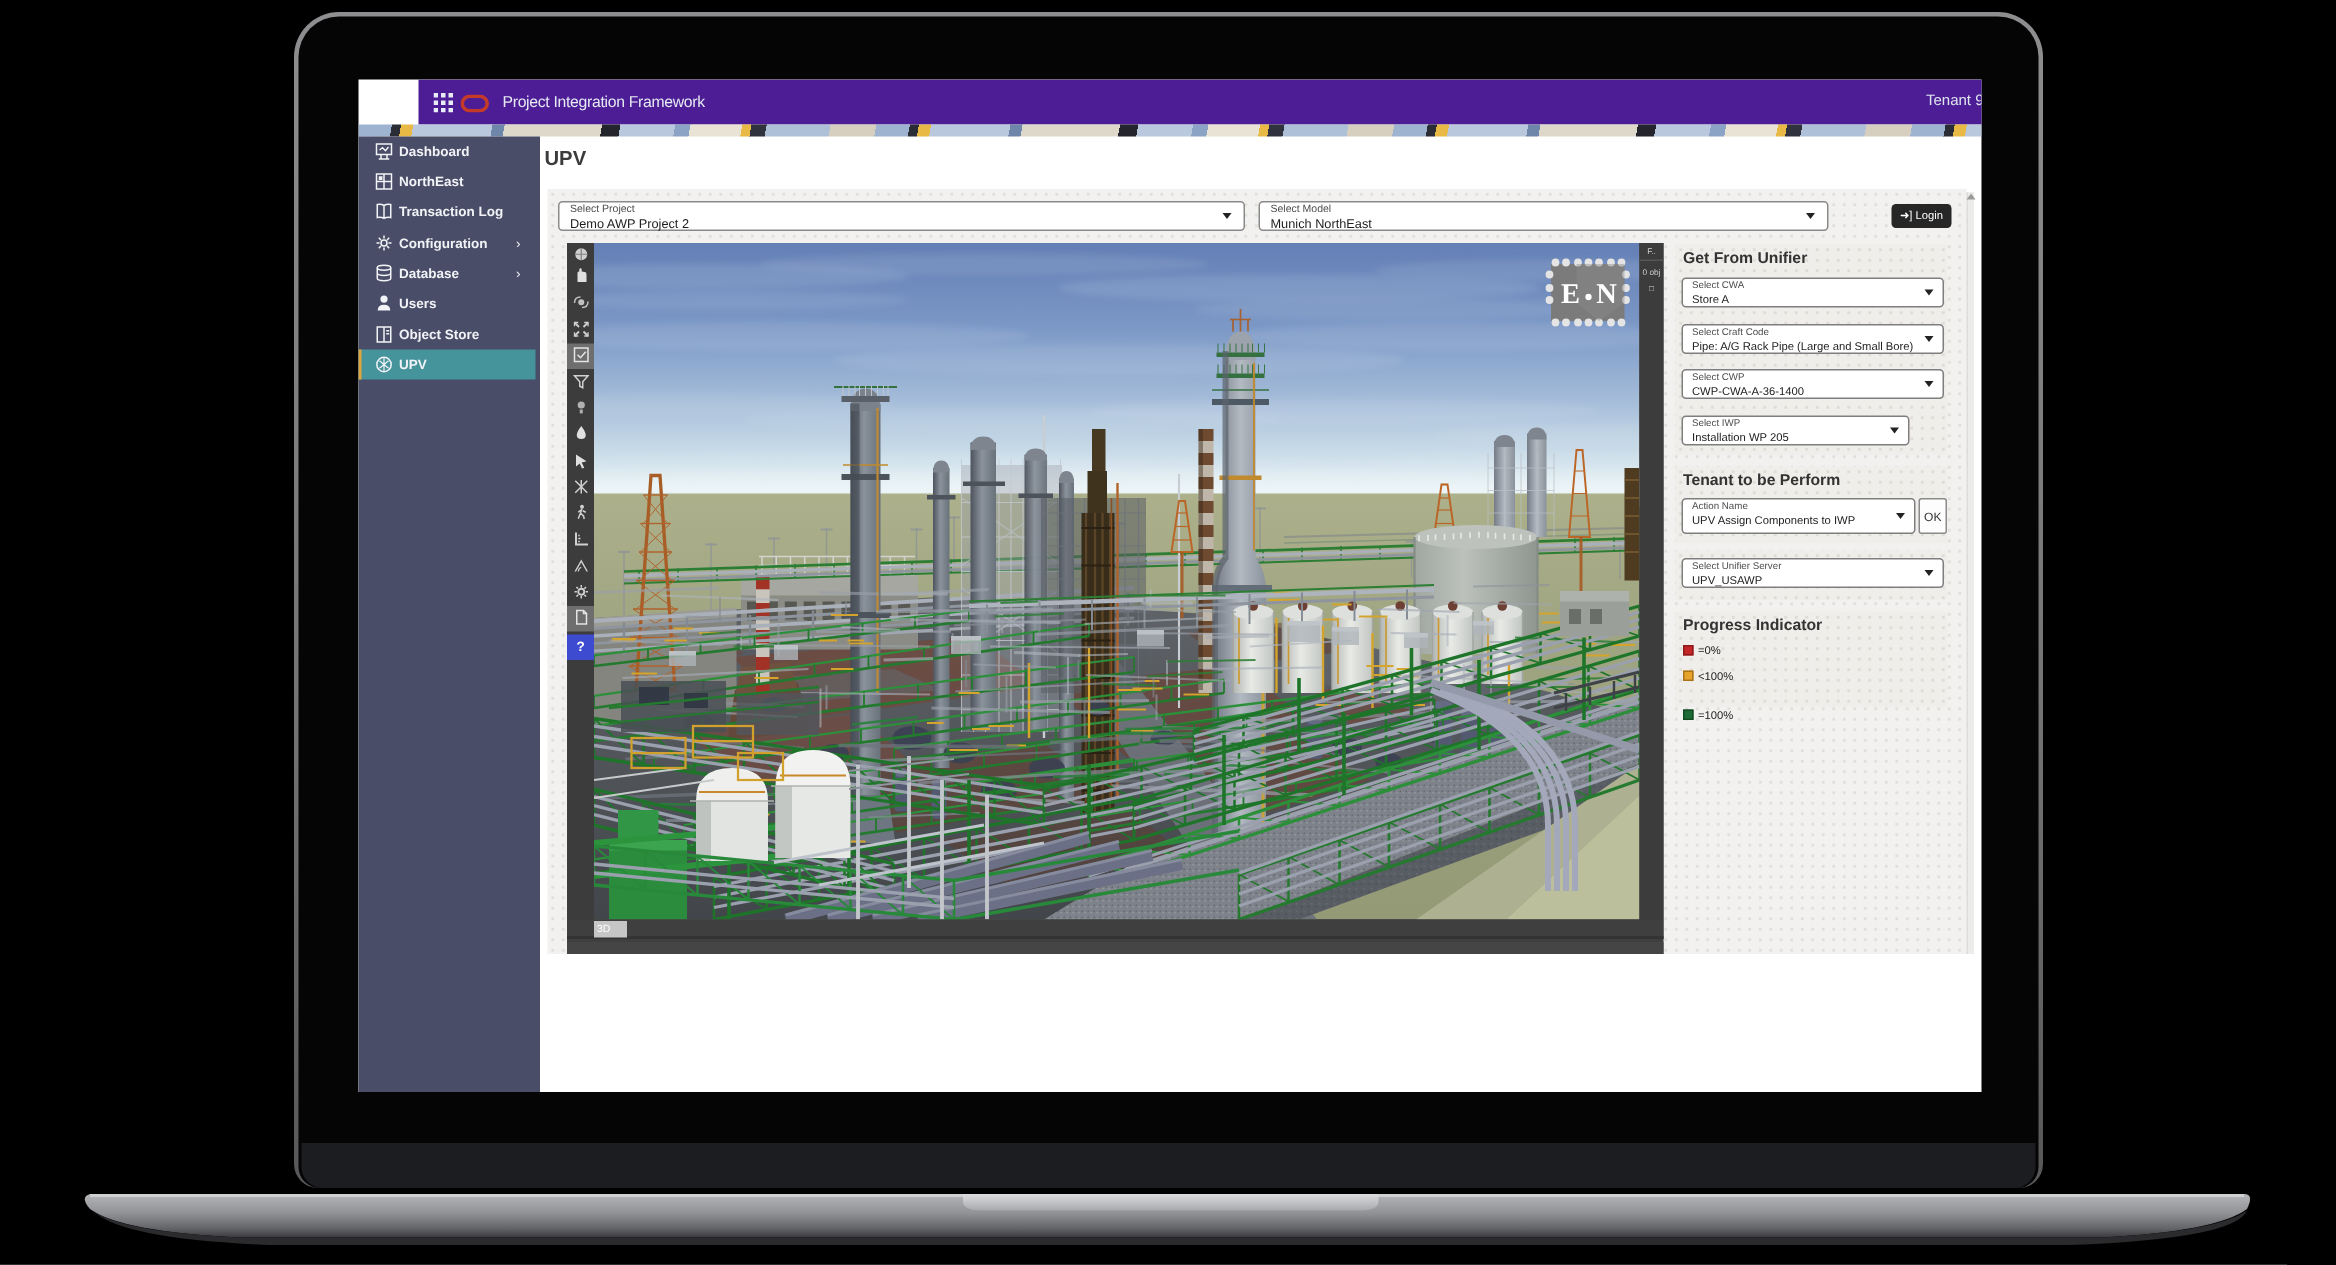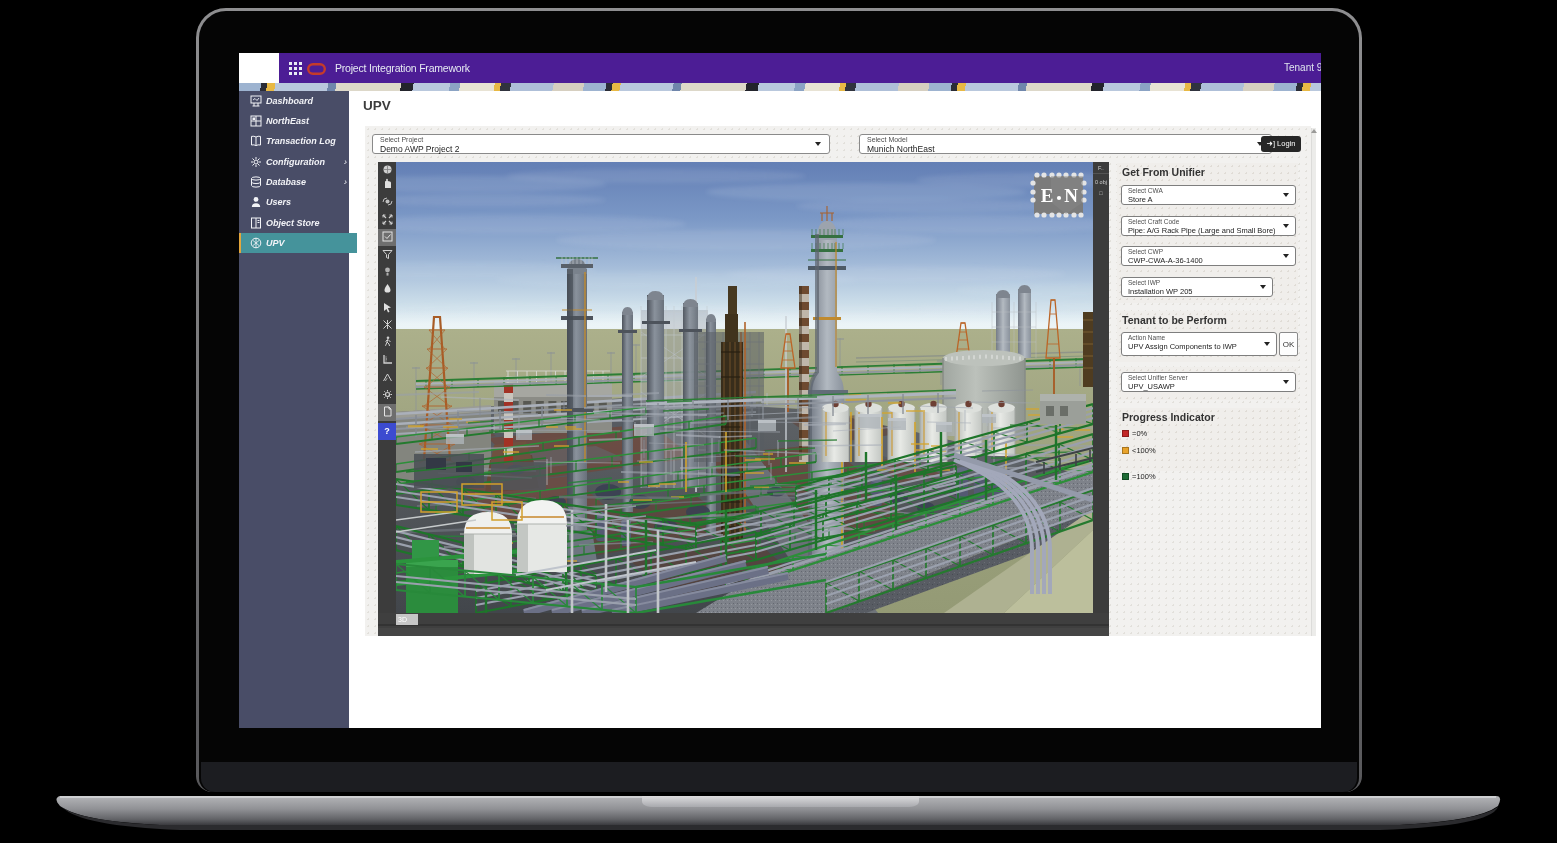--- a/index.html
+++ b/index.html
@@ -26,41 +26,41 @@
   #avatar { left:1046px; top:3px; width:25px; height:25px; border-radius:5px;
     background:#41805a; color:#e8f2ea; font-size:9.5px; text-align:center; line-height:25px; }
 
   #strip { left:0; top:30px; width:1082px; height:8px;
     background:repeating-linear-gradient(100deg,
       #9db3d0 0 22px,#2a2c36 22px 28px,#e8b945 28px 36px,#b9c8dd 36px 88px,
       #6f86ab 88px 96px,#ddd8c9 96px 160px,#23242c 160px 172px,#b9c8dd 172px 208px,
       #8ba3c4 208px 218px,#e8e3d4 218px 252px,#e8b945 252px 258px,#30333e 258px 268px,
       #aebfd8 268px 310px,#d6cfc0 310px 340px); }
 
-  #sidebar { left:0; top:38px; width:110px; height:637px; background:#494d67;font-style:italic; }
+  #sidebar { left:0; top:38px; width:121px; height:637px; background:#494d67; }
   .sitem { position:absolute; left:0; width:118px; height:20px; color:#f2f3f7;
     font-size:9px; font-weight:bold; line-height:20px; }
   .sitem .ic { position:absolute; left:11px; top:4px; width:12px; height:12px; }
   .sitem .tx { position:absolute; left:27px; }
   .sitem .ch { position:absolute; right:10px; top:0; font-weight:normal; font-size:9px; }
   #upv-item { background:#45939b; }
   #upv-item::before { content:""; position:absolute; left:0; top:0; width:2px; height:20px; background:#e3a63c; }
 
   #h1 { left:124px; top:45px; font-size:13.5px; font-weight:bold; color:#3c3c3c; }
 
   #panel { left:126px; top:73px; width:946px; height:510px; background:#f2f1ef;
     background-image:radial-gradient(#e2e0db 1px, transparent 1px); background-size:7px 7px; }
 
   .dd { position:absolute; background:#fff; border:1px solid #8a8a8a; border-radius:3px; }
   .dd .lb { position:absolute; left:7px; top:1px; font-size:7px; color:#4e4e4e; }
   .dd .vl { position:absolute; left:7px; top:9px; font-size:8.5px; color:#1d1d1d; }
   .dd .ar { position:absolute; right:8px; top:50%; margin-top:-2px; width:0; height:0;
     border-left:3.5px solid transparent; border-right:3.5px solid transparent; border-top:4.5px solid #222; }
   #dd1 { left:133px; top:81px; width:458px; height:20px; }
-  #dd2 { left:620px; top:81px; width:413px; height:20px; }
+  #dd2 { left:600px; top:81px; width:380px; height:20px; }
 
   #login { left:1022px; top:83px; width:40px; height:16px; background:#262626; border-radius:3px;
     color:#fff; font-size:7.5px; line-height:16px; text-align:center; }
 
   
   #viewer { left:139px; top:109px; width:731px; height:474px; background:#3f3f3f; }
   #ltoolbar { left:0; top:0; width:18px; height:451px; background:#3c3c3c; }
   #rtoolbar { left:715px; top:0; width:16px; height:451px; background:#3c3c3c; }
   #scene { left:18px; top:0; }
   #sbar1 { left:0; top:451px; width:731px; height:13px; background:#3f3f3f; border-bottom:2px solid #333; }

